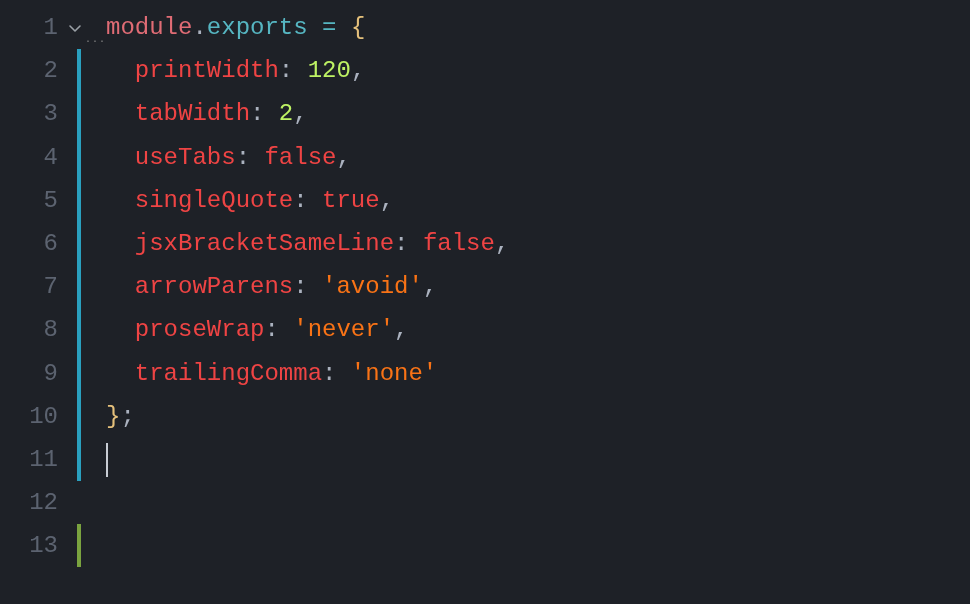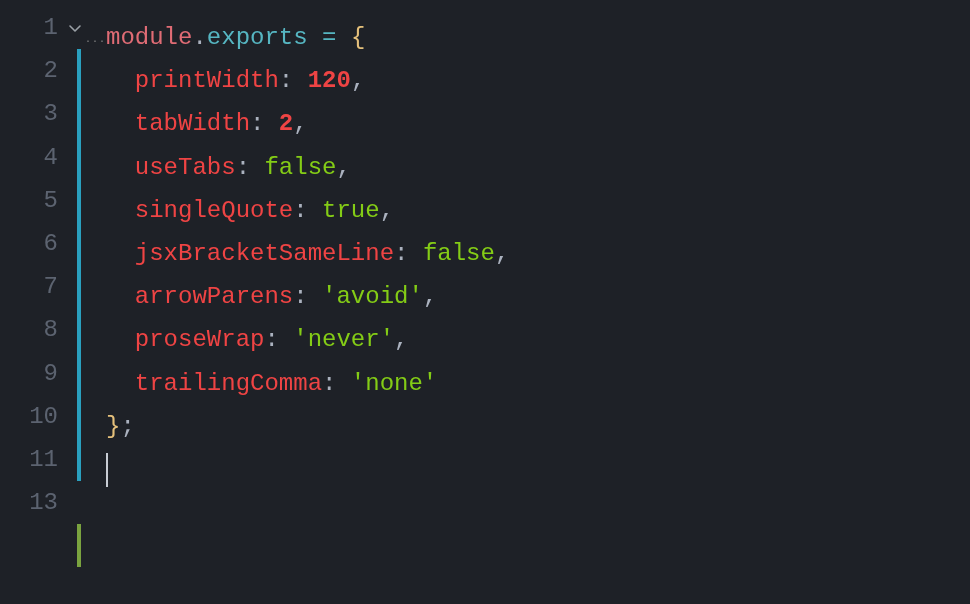--- a/index.html
+++ b/index.html
@@ -59,39 +59,39 @@
     margin-left: 4px;
   }
   .ind {
     width: 4px;
     height: 43.2px;
     margin-left: 1px;
   }
   .ind-cyan { background: #2aa0bf; }
   .ind-green { background: #7aa33f; }
   .code-col {
-    padding-top: 16px;
+    padding-top: 6px;
     padding-left: 24px;
     flex: 1;
     position: relative;
   }
   .code-line {
     height: 43.2px;
     line-height: 43.2px;
     white-space: pre;
     position: relative;
   }
   .tok-var   { color: #e06c75; }
   .tok-punct { color: #abb2bf; }
   .tok-prop  { color: #56b6c2; }
   .tok-assign{ color: #56b6c2; }
   .tok-brace { color: #e5c07b; }
-  .tok-num   { color: #ef4444; font-weight: bold; }
-  .tok-bool  { color: #84cc16; }
-  .tok-str   { color: #84cc16; }
+  .tok-num   { color: #bef264; }
+  .tok-bool  { color: #ef4444; }
+  .tok-str   { color: #f97316; }
   .tok-key   { color: #ef4444; }
   .indent    { display: inline-block; }
   .cursor {
     display: inline-block;
     width: 2px;
     height: 34px;
     background: #c8ccd4;
     vertical-align: middle;
   }
 </style>
@@ -113,20 +113,21 @@
     <div class="linenum"><span>2</span></div>
     <div class="linenum"><span>3</span></div>
     <div class="linenum"><span>4</span></div>
     <div class="linenum"><span>5</span></div>
     <div class="linenum"><span>6</span></div>
     <div class="linenum"><span>7</span></div>
     <div class="linenum"><span>8</span></div>
     <div class="linenum"><span>9</span></div>
     <div class="linenum"><span>10</span></div>
     <div class="linenum"><span>11</span></div>
+    <div class="linenum"><span>12</span></div>
     <div class="linenum"><span>13</span></div>
   </div>
 
   <div class="indicator-col">
     <div class="ind"></div>
     <div class="ind ind-cyan"></div>
     <div class="ind ind-cyan"></div>
     <div class="ind ind-cyan"></div>
     <div class="ind ind-cyan"></div>
     <div class="ind ind-cyan"></div>

